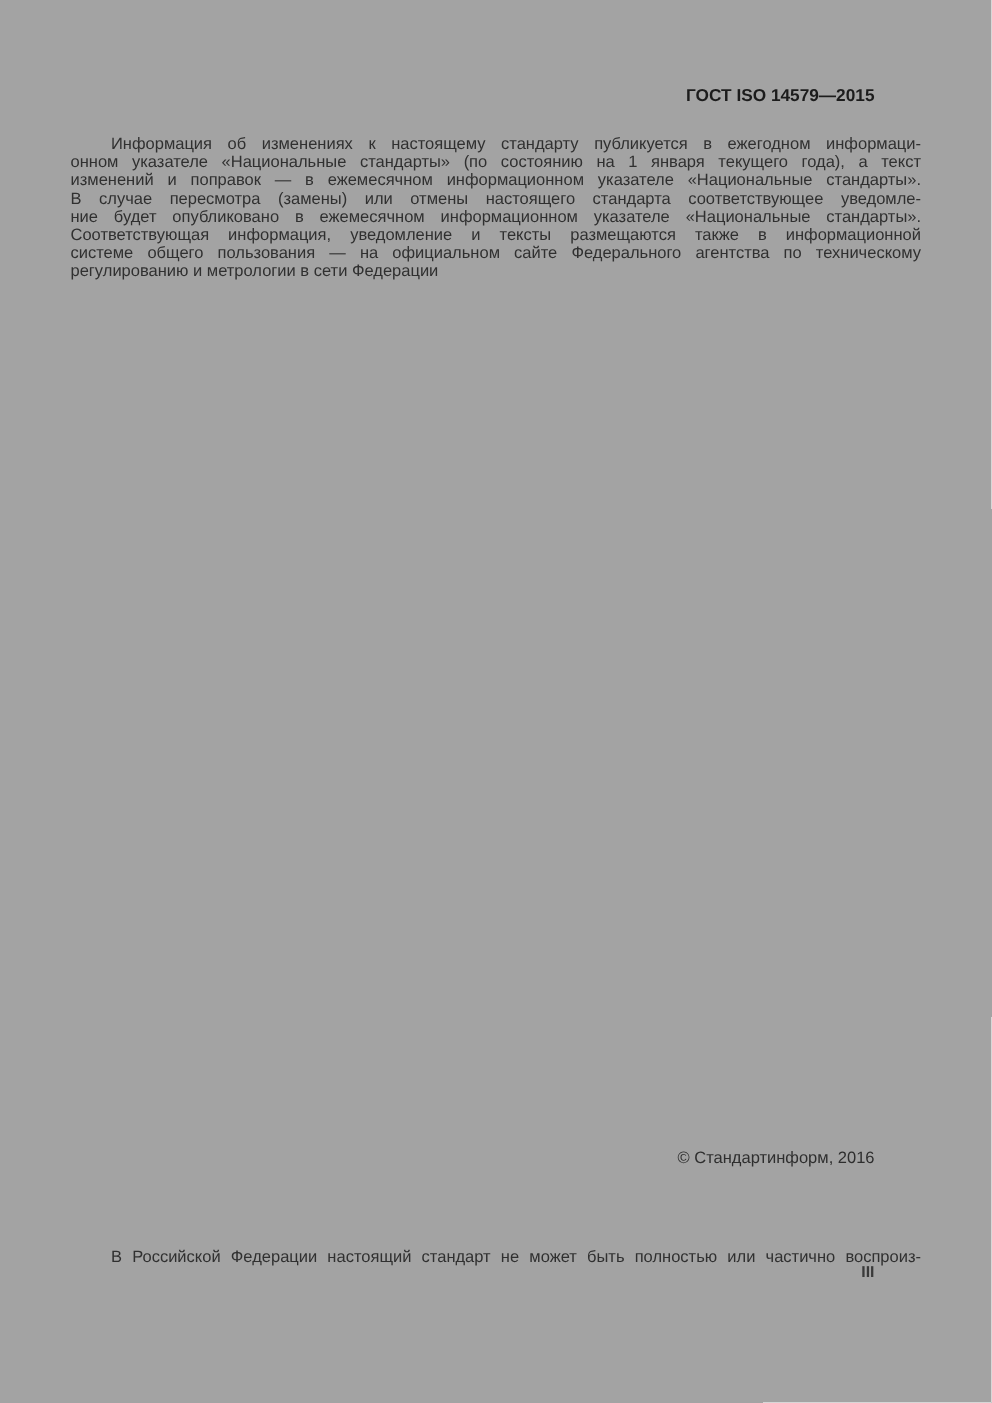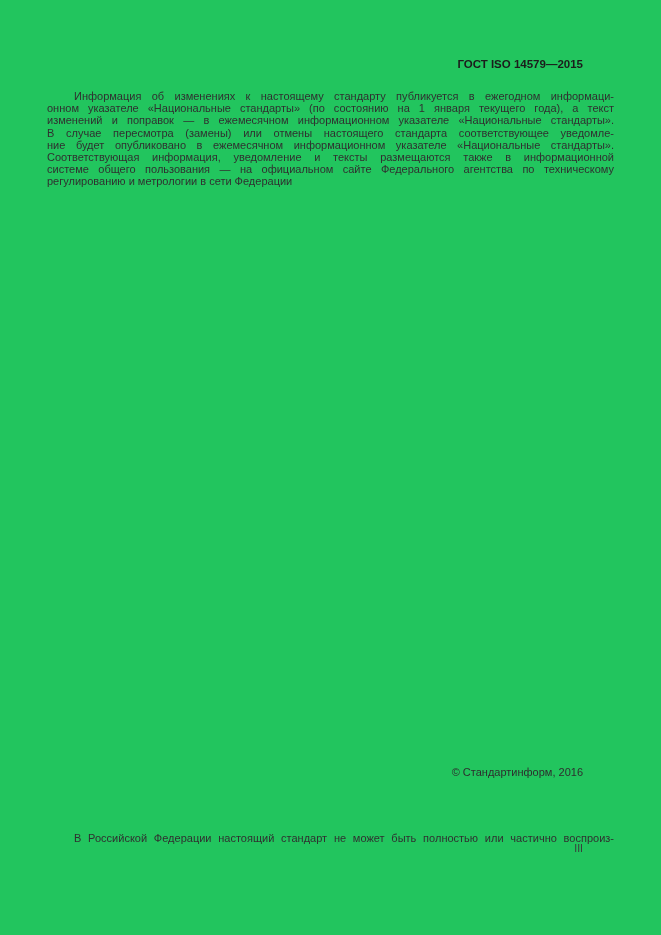--- a/index.html
+++ b/index.html
@@ -4,21 +4,21 @@
 <style>
   html, body {
     margin: 0;
     padding: 0;
     background: #ffffff;
   }
   .page {
     position: relative;
     width: 661px;
     height: 935px;
-    background: #22c55e;
+    background: #a3a3a3;
     overflow: hidden;
     font-family: "Liberation Sans", sans-serif;
   }
   .doc-header {
     position: absolute;
     top: 58px;
     right: 78px;
     font-size: 11.5px;
     line-height: 12px;
     font-weight: bold;
@@ -64,20 +64,21 @@
     white-space: nowrap;
   }
   .page-number {
     position: absolute;
     top: 842px;
     right: 78px;
     font-size: 10.5px;
     line-height: 12px;
     color: #3a3a3a;
     white-space: nowrap;
+    font-weight: bold;
   }
 </style>
 </head>
 <body>
 
 <div class="page">
 
   <div class="doc-header">ГОСТ ISO 14579—2015</div>
 
   <div class="intro-note">

